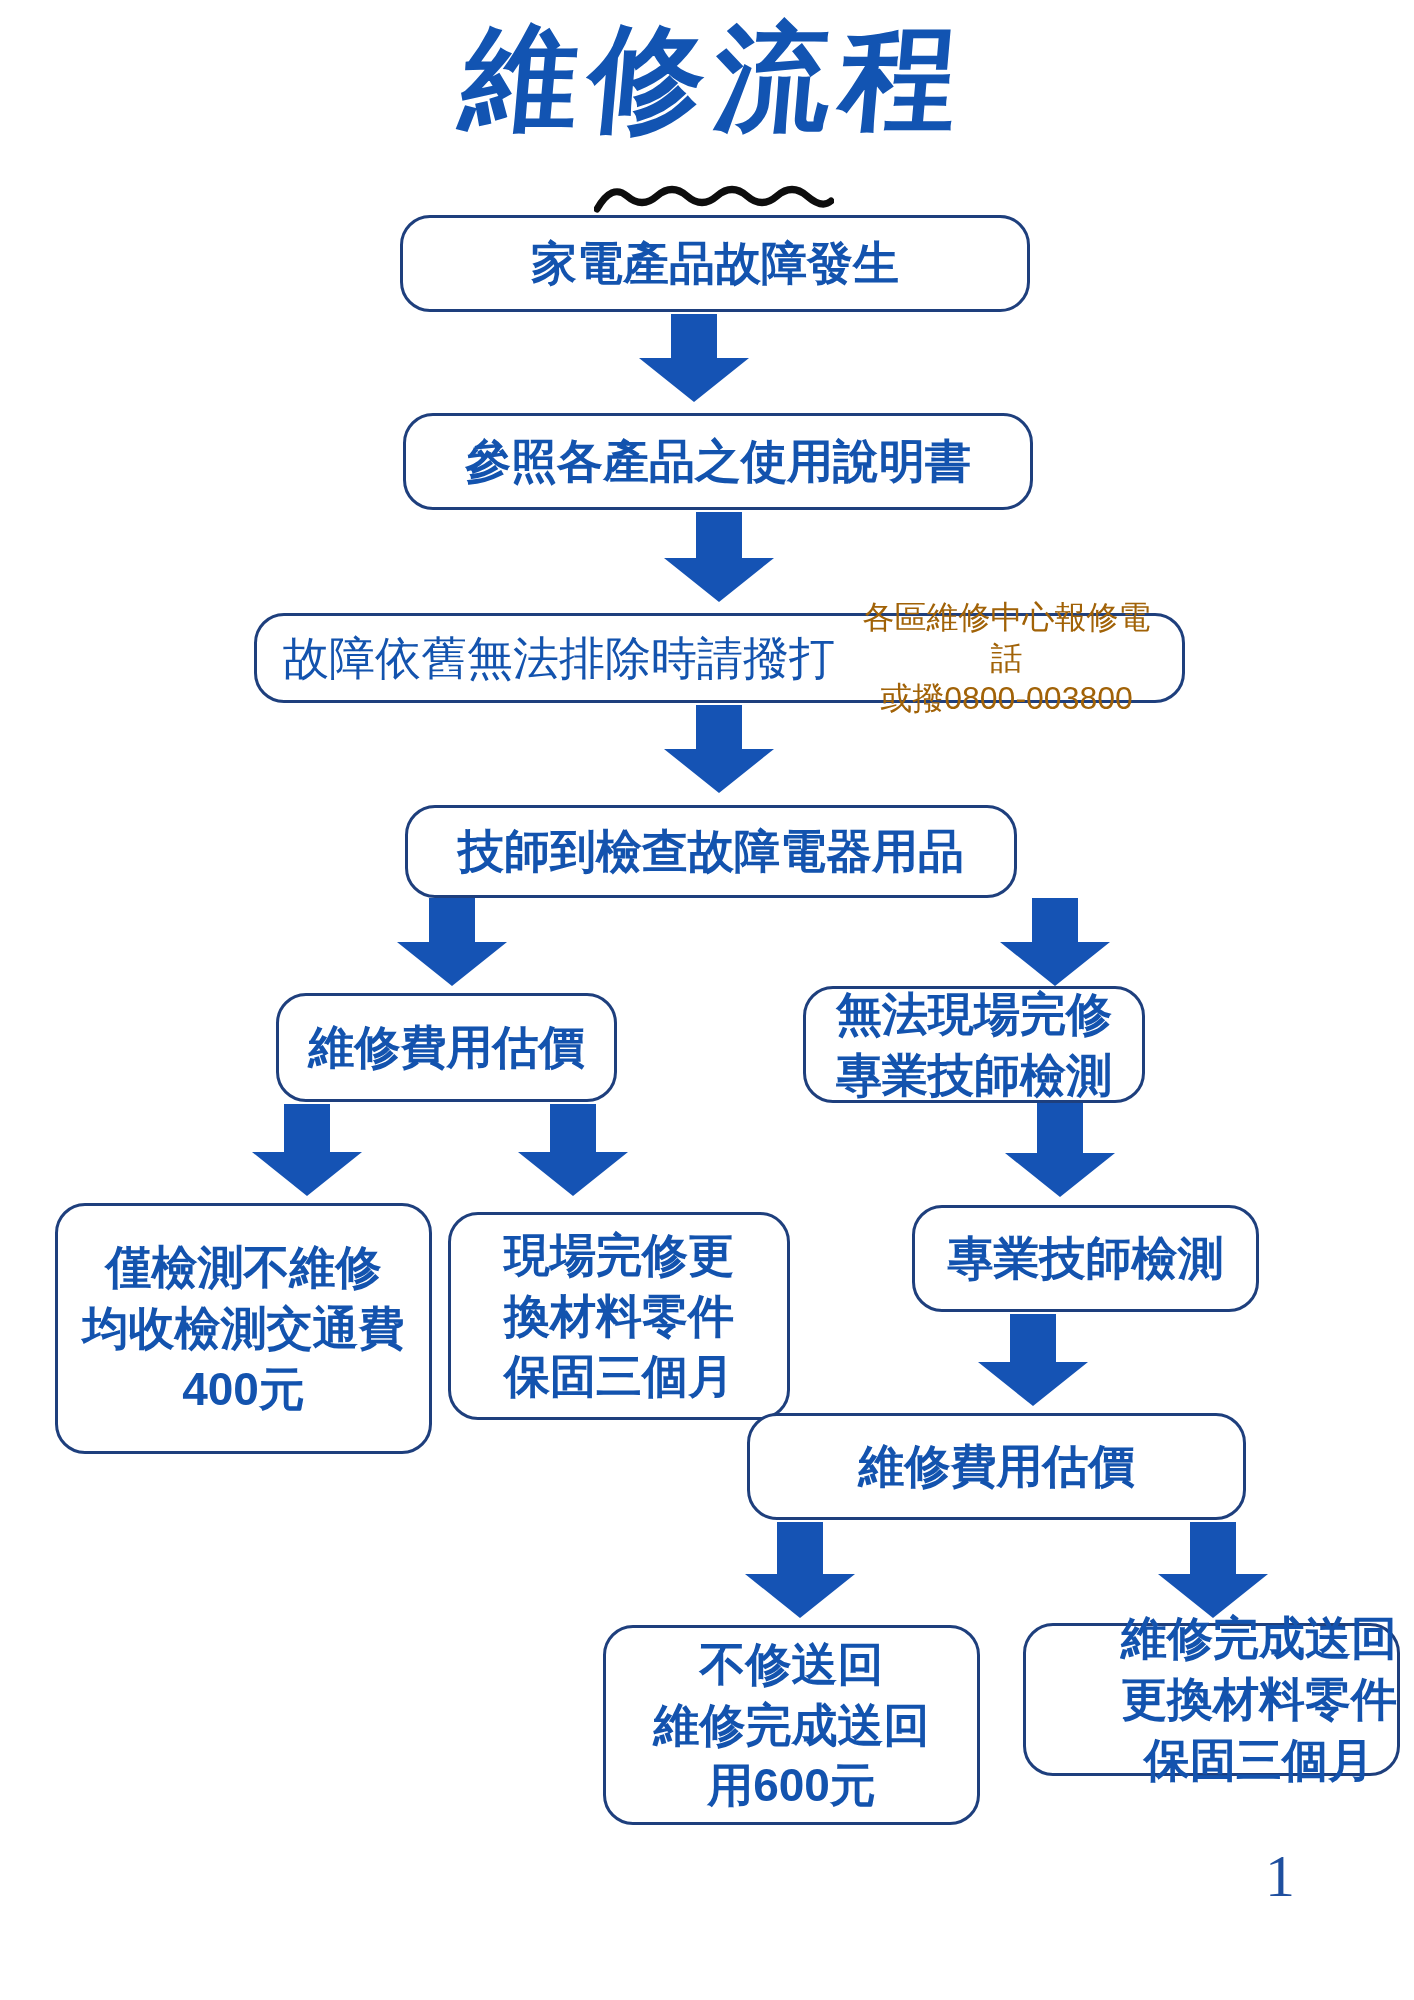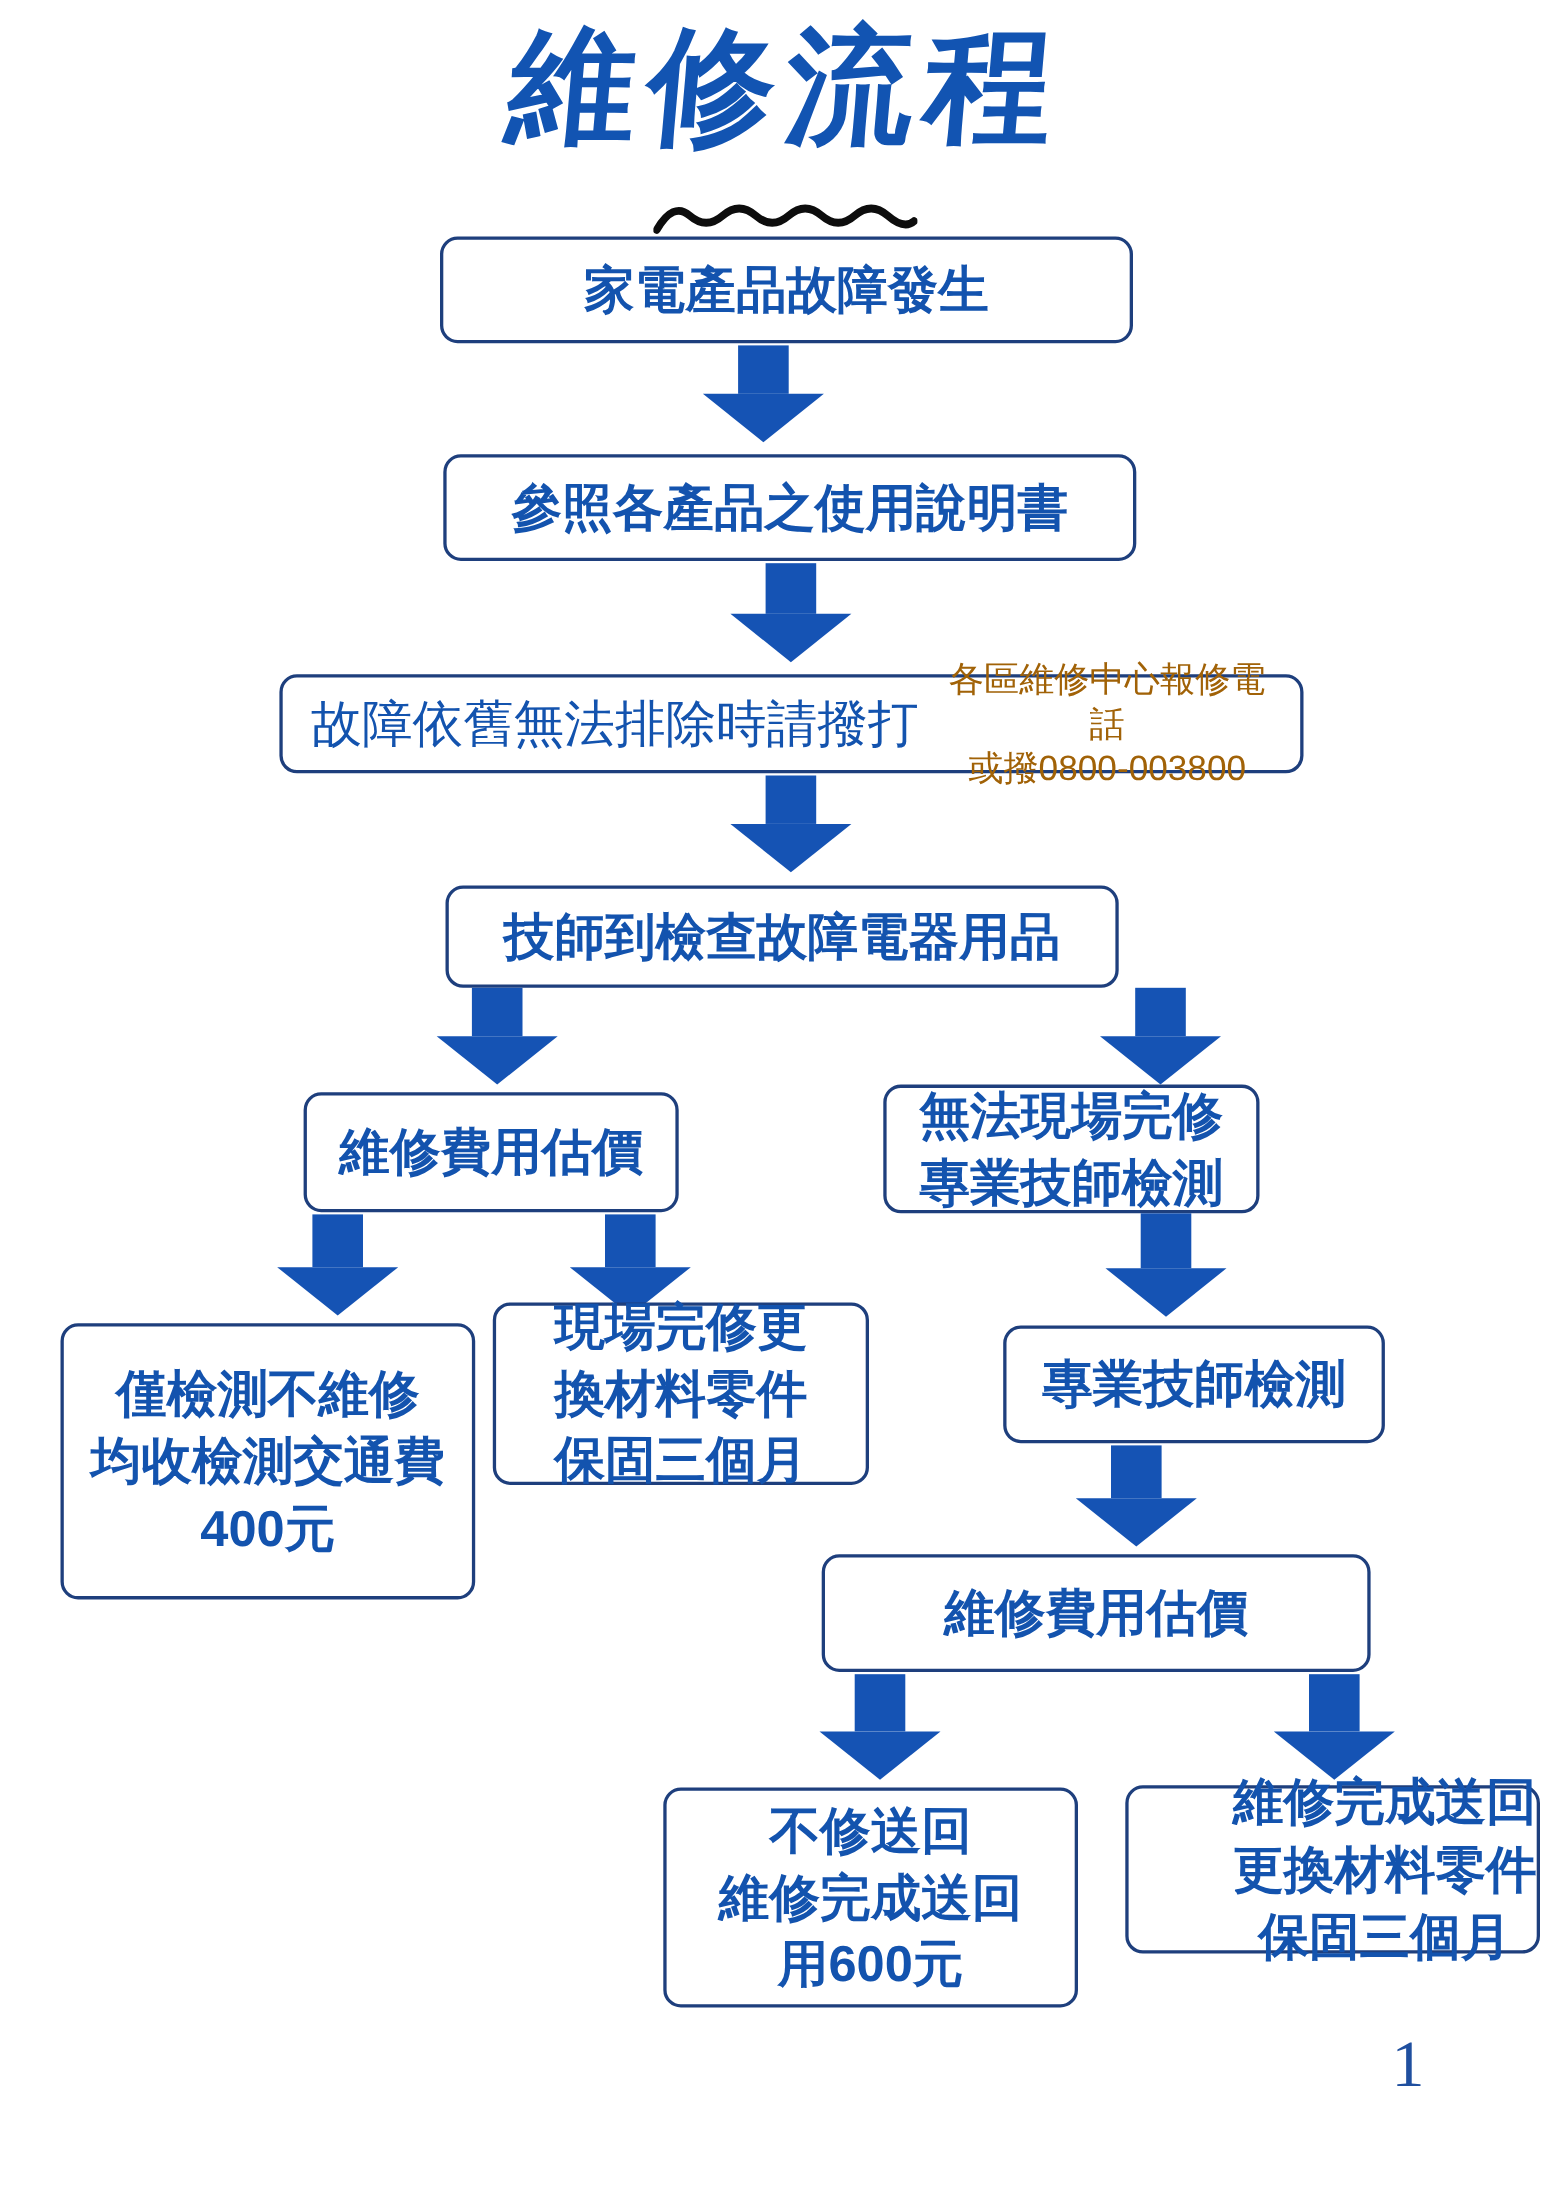--- a/index.html
+++ b/index.html
@@ -30,21 +30,21 @@
     color:var(--accent);
     transform:skewX(-5deg);
     line-height:1.12;
     white-space:nowrap;
   }
   .squiggle{position:absolute;left:594px;top:181px;width:240px;height:34px;}
   .node{
     position:absolute;
     background:#fff;
     border:3px solid var(--border);
-    border-radius:16px;
+    border-radius:30px;
     display:flex;
     align-items:center;
     justify-content:center;
     text-align:center;
     color:var(--text);
     font-weight:700;
     font-size:46px;
     line-height:1.32;
     box-sizing:border-box;
   }
@@ -150,21 +150,21 @@
   </div>
 
   <div class="node" style="left:55px;top:1203px;width:377px;height:251px;">
     <span class="lines">
       <span>僅檢測不維修</span>
       <span>均收檢測交通費</span>
       <span>400元</span>
     </span>
   </div>
 
-  <div class="node" style="left:448px;top:1184px;width:342px;height:166px;">
+  <div class="node" style="left:448px;top:1212px;width:342px;height:208px;">
     <span class="lines">
       <span>現場完修更</span>
       <span>換材料零件</span>
       <span>保固三個月</span>
     </span>
   </div>
 
   <div class="node" style="left:803px;top:986px;width:342px;height:117px;">
     <span class="lines">
       <span>無法現場完修</span>

